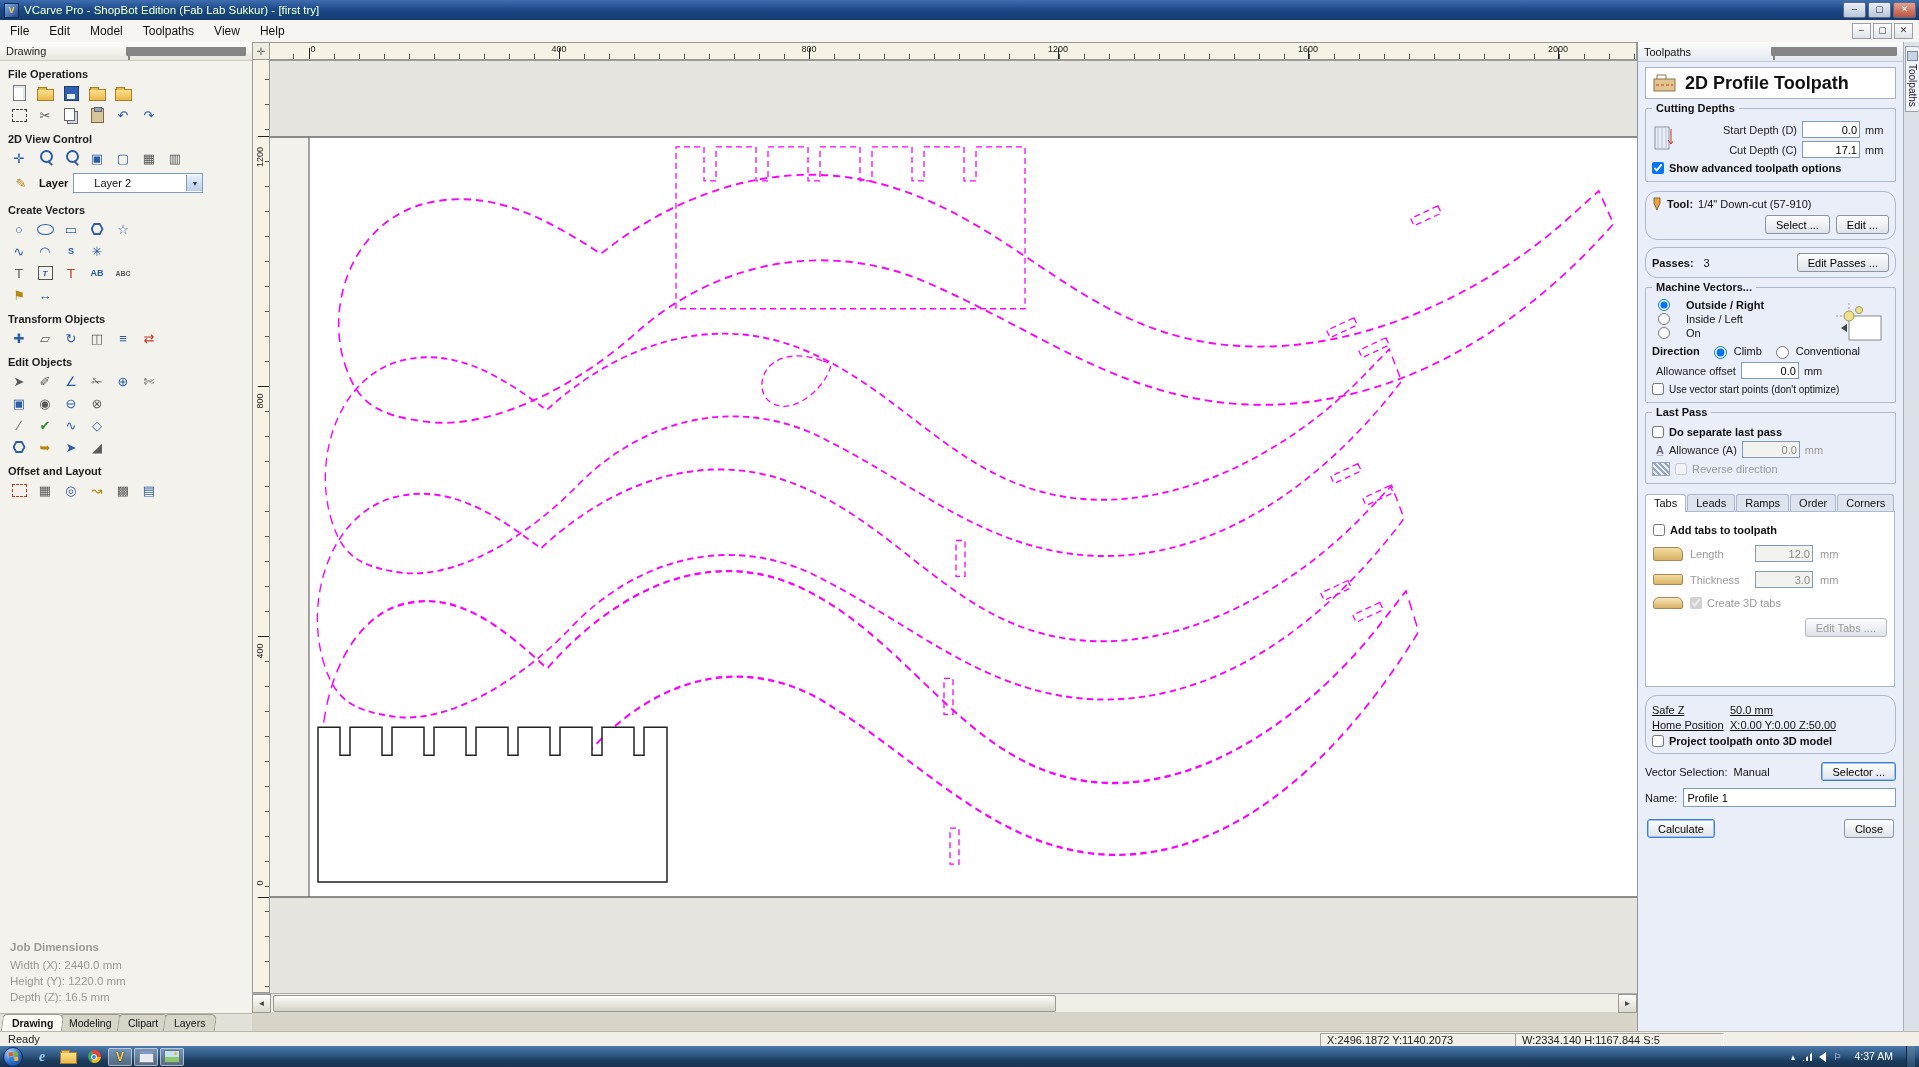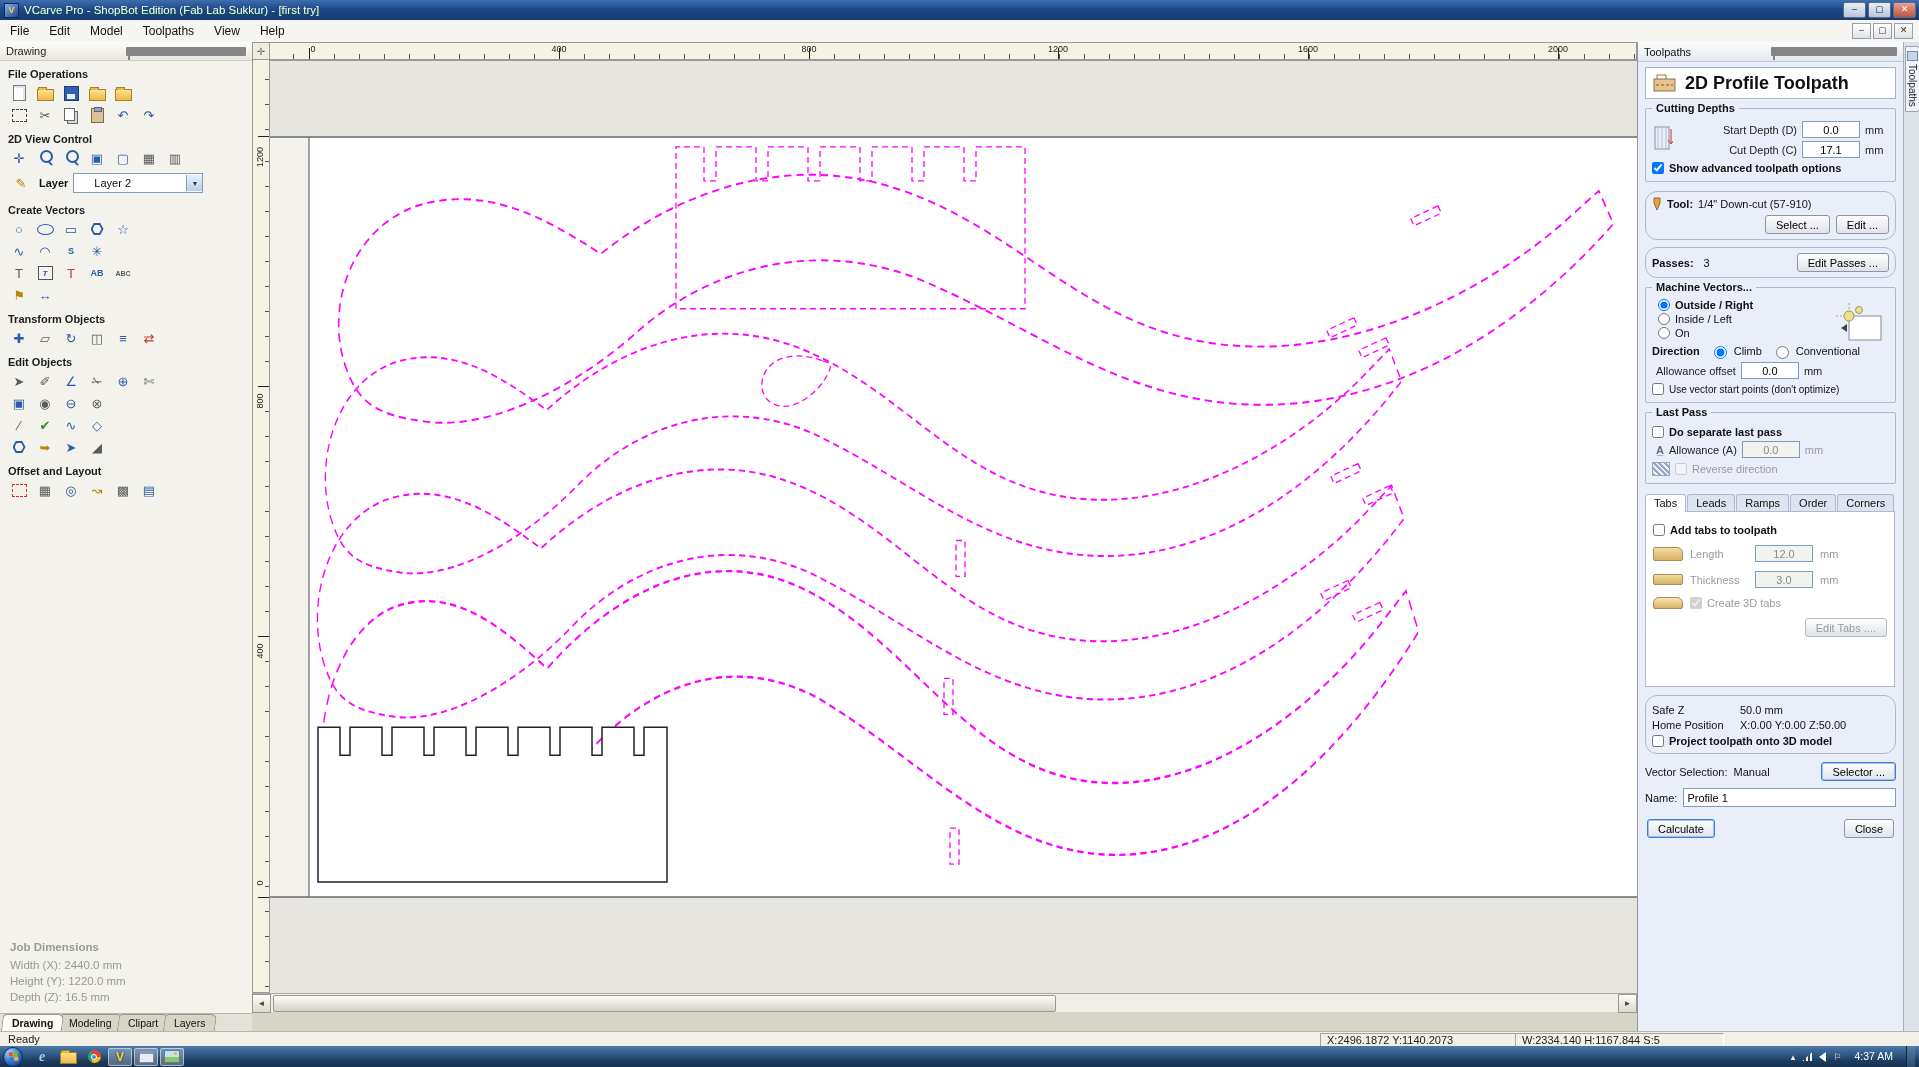--- a/index.html
+++ b/index.html
@@ -111,51 +111,51 @@
   .rpcap span{flex:1;}
   .rpbody{padding:5px 7px;}
   .tph{background:#fff;border:1px solid #a9b2c4;height:30px;display:flex;align-items:center;gap:7px;
     padding:0 6px;margin-bottom:8px;}
   .tph b{font-size:18px;}
   .group{position:relative;border:1px solid #aeb9ce;border-radius:2px;margin:9px 0;padding:9px 6px 6px 6px;}
   .gtitle{position:absolute;top:-7px;left:6px;background:#e9eef8;padding:0 4px;font-weight:bold;font-size:11px;}
   .gbox{border:1px solid #aeb9ce;border-radius:12px;margin:7px 0;padding:5px 6px;}
   .frow{display:flex;align-items:center;justify-content:flex-end;gap:5px;margin:3px 4px;}
   .frow label{color:#222;}
-  .inp{border:1px solid #7f9db9;height:15px;font-size:11px;padding:0 2px;background:#fff;width:52px;text-align:center;}
+  .inp{border:1px solid #7f9db9;height:15px;font-size:11px;padding:0 2px;background:#fff;width:52px;text-align:right;}
   .inp:disabled{background:#f2f2ee;color:#8a8a8a;}
   .unit{width:20px;color:#222;}
   .chkrow{display:flex;align-items:center;gap:5px;margin:4px 0 1px 0;}
   .chkrow input{width:12px;height:12px;margin:0;}
   .chkrow.small span{font-size:10px;}
   .dis{color:#9a9a9a;}
   .btn{background:linear-gradient(#fefefe,#dfe3ea);border:1px solid #8d94a2;border-radius:3px;
     font-size:11px;height:19px;padding:0 10px;font-family:"Liberation Sans",sans-serif;}
   .btn.def{border:1px solid #3c7fd4;box-shadow:0 0 0 1px #9cc3ef inset;}
   .btn:disabled{color:#9a9a9a;border-color:#b3b8c2;}
   .btnrow{display:flex;justify-content:flex-end;gap:6px;margin-top:4px;}
   .toolrow{display:flex;align-items:center;gap:5px;}
-  .ropt{display:flex;align-items:center;gap:5px;margin:2px 0 2px 6px;}
+  .ropt{display:flex;align-items:center;gap:16px;margin:2px 0 2px 6px;}
   .ropt input{width:12px;height:12px;margin:0;}
   .dirrow{display:flex;align-items:center;gap:9px;margin:4px 0 2px 0;}
   .dirrow label{display:flex;align-items:center;gap:4px;}
   .mvdiag{position:absolute;right:8px;top:12px;}
   .tabctl{margin:10px 1px 8px 0;}
   .tabstrip{display:flex;}
   .ttab{height:17px;line-height:17px;padding:0 8px;border:1px solid #aeb9ce;border-bottom:none;
     background:#dde4f0;font-size:11px;border-radius:3px 3px 0 0;margin-right:1px;}
   .ttab.active{background:#fff;position:relative;z-index:2;}
   .tabpage{border:1px solid #aeb9ce;background:#fff;padding:8px 7px;min-height:158px;position:relative;margin-top:-1px;}
   .tabfield{display:flex;align-items:center;gap:7px;margin:9px 0;}
   .tabicon{width:28px;height:12px;background:linear-gradient(#f3dca2,#d9b264);border:1px solid #a9895a;border-radius:2px 6px 2px 2px;}
   .tabicon.t2{border-radius:2px;height:9px;}
   .tabicon.t3{height:10px;border-radius:6px 6px 2px 2px;background:linear-gradient(#f8e7bc,#d9b264);}
   .tlab{width:58px;color:#9a9a9a;}
   .hatch{width:16px;height:12px;background:repeating-linear-gradient(45deg,#9aa7c0 0 2px,#e9eef8 2px 4px);border:1px solid #9aa7c0;}
-  .saferow{display:flex;gap:10px;margin:3px 0;}
+  .saferow{display:flex;margin:3px 0;text-decoration:underline;}
   .saferow .k{width:78px;}
   .vselrow{display:flex;align-items:center;gap:6px;margin:8px 0 4px 0;}
   .namerow{display:flex;align-items:center;gap:6px;margin:7px 0;}
   .nameinp{flex:1;border:1px solid #7f9db9;height:17px;font-size:11px;padding:0 3px;}
   .calcrow{display:flex;justify-content:space-between;margin-top:12px;padding:0 2px;}
 
   
   .rstrip{position:absolute;left:1903px;top:42px;width:16px;height:989px;background:#dde1e8;border-left:1px solid #aab0ba;box-sizing:border-box;}
   .vtab{margin:4px 1px;width:13px;background:#f0f2f6;border:1px solid #9aa2b0;border-radius:0 3px 3px 0;
     padding:4px 0;display:flex;flex-direction:column;align-items:center;gap:3px;}

